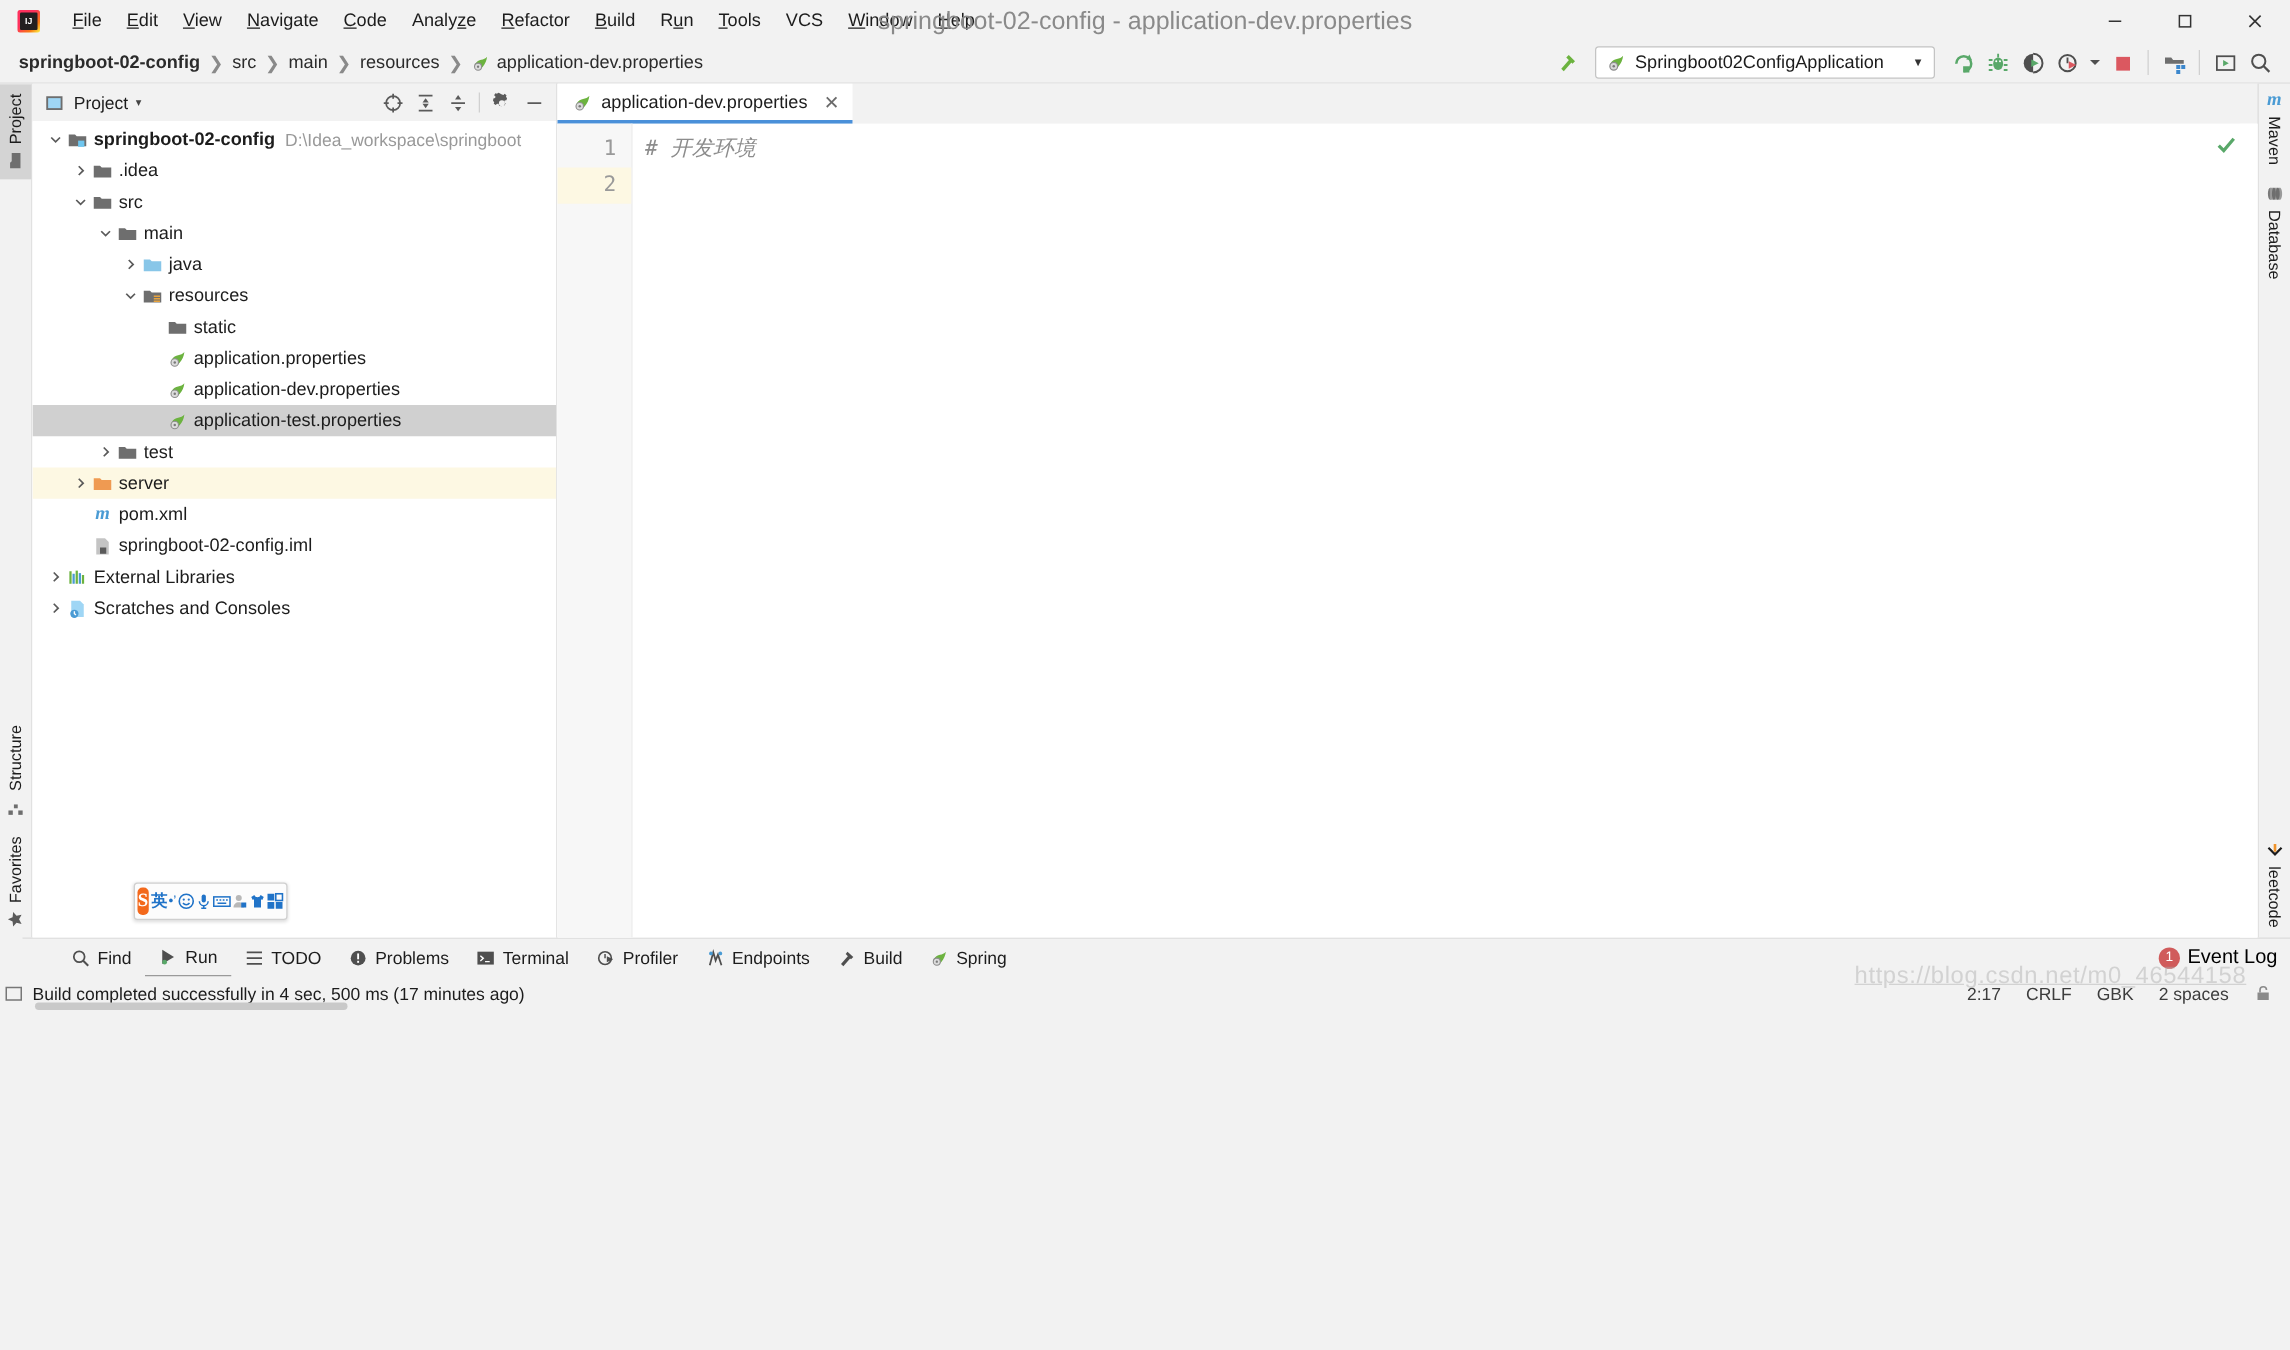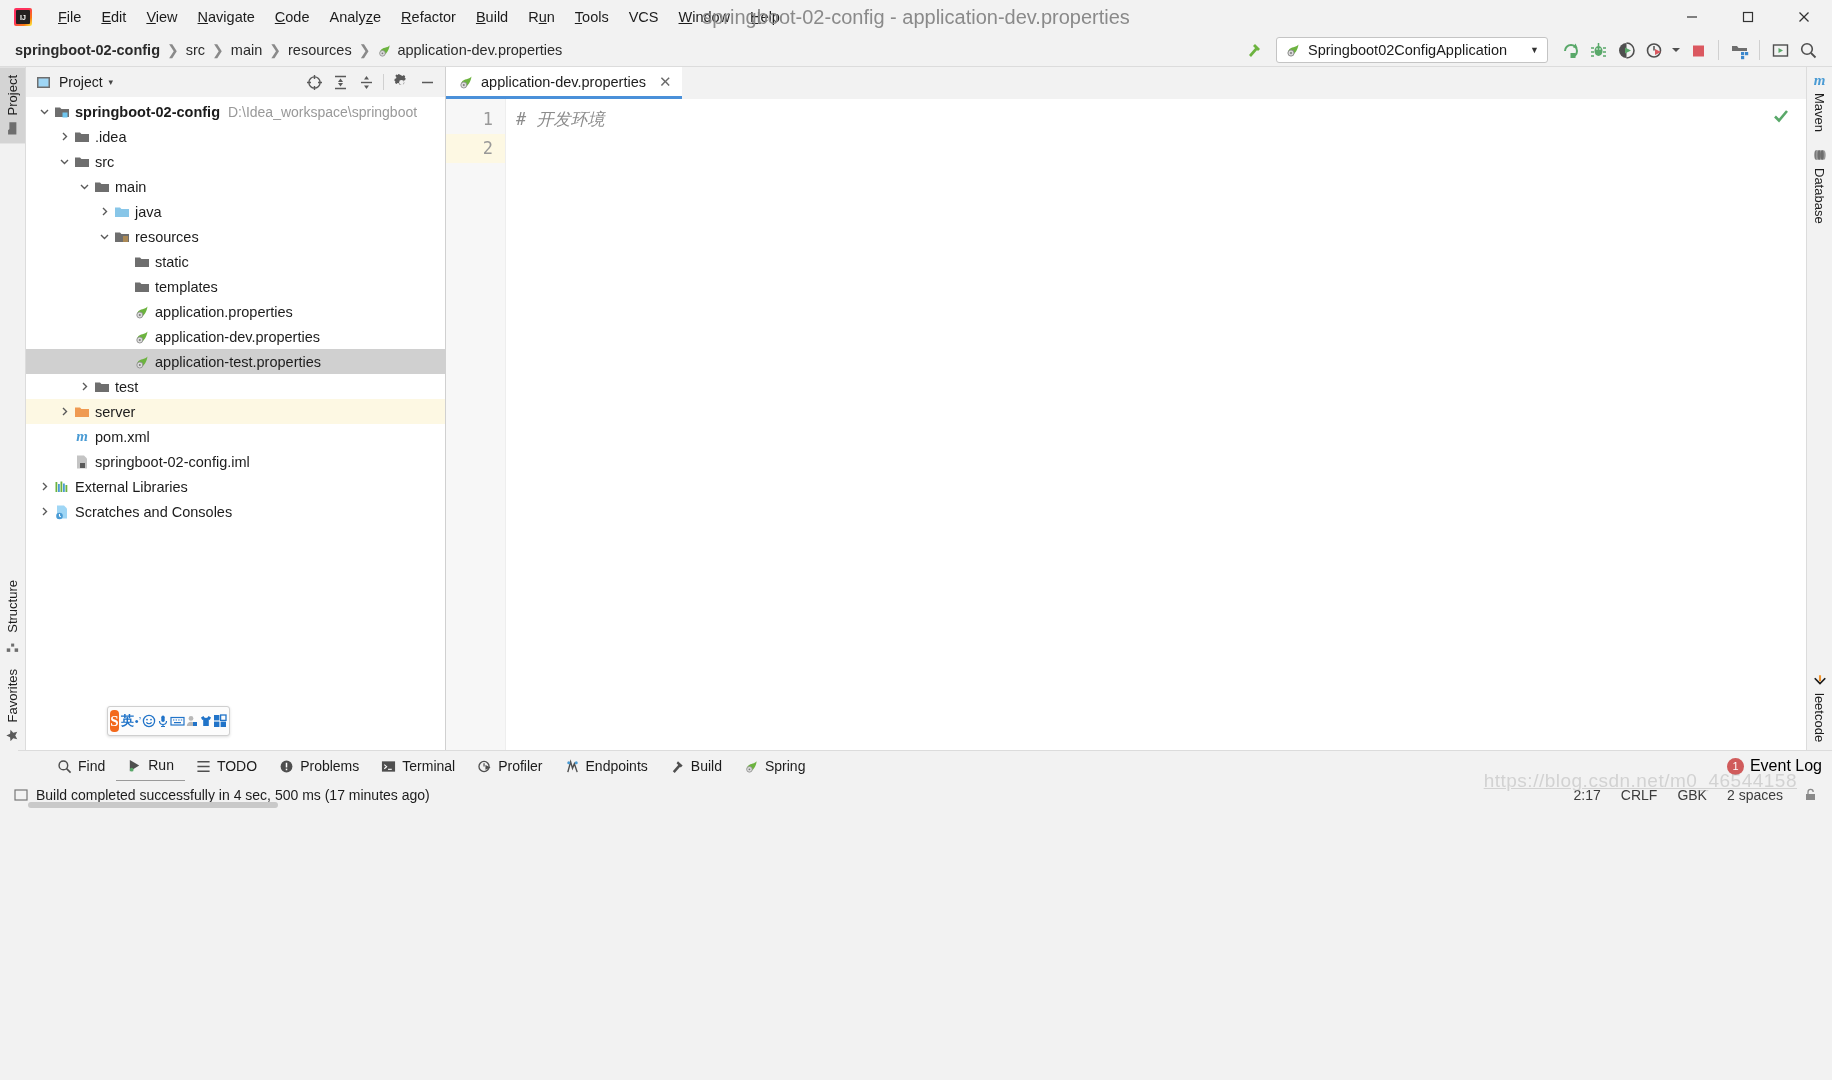--- a/index.html
+++ b/index.html
@@ -174,21 +174,21 @@
     padding: 5px 11px; height:31px; box-sizing:border-box;
   }
   .btab.active { border-bottom: 2px solid #9a9a9a; }
   .bt-right { margin-left:auto; display:flex; align-items:center; gap:6px; padding-right: 10px; }
   .event-badge {
     width:17px; height:17px; border-radius:50%; background:#d05b5b; color:#fff;
     font-size:11px; display:flex; align-items:center; justify-content:center;
   }
   .statusbar {
     height: 27px; background:#f2f2f2; display:flex; align-items:center;
-    font-size: 14px; color:#1c1c1c; padding-left: 14px; flex:0 0 27px;
+    font-size: 14px; color:#1c1c1c; padding-left: 4px; flex:0 0 27px;
     position:relative;
   }
   .sb-left { display:flex; align-items:center; gap:8px; }
   .sb-right { margin-left:auto; display:flex; align-items:center; gap:20px; padding-right: 14px; color:#3c3c3c; }
   .watermark {
     position:absolute; right: 35px; bottom: 16px; font-size: 19px;
     color: rgba(170,170,170,.45); pointer-events:none; letter-spacing:.5px;
     font-family:"Liberation Sans", sans-serif;
     text-decoration:underline;
   }
@@ -539,30 +539,20 @@
                 <path d="M1 3.5h5L7.4 5H15v8H1z" fill="#6e6e6e"></path>
               </svg>
             </span>
             <span class="">static</span>
           </div>
           <div class="trow">
             <span style="width:90px;flex:0 0 90px"></span>
             <span class="arrow"></span>
             <span class="ticon">
               <svg width="16" height="16" viewBox="0 0 16 16">
-                <path d="M1 3.5h5L7.4 5H15v8H1z" fill="#6e6e6e"></path>
-              </svg>
-            </span>
-            <span class="">templates</span>
-          </div>
-          <div class="trow">
-            <span style="width:90px;flex:0 0 90px"></span>
-            <span class="arrow"></span>
-            <span class="ticon">
-              <svg width="16" height="16" viewBox="0 0 16 16">
                 <path d="M13.5 2.5C11 6 6 4 3.5 8.5c-1 1.8-.2 3.6 1 4.2 1.5.8 3.6.3 5.2-1.5 2.3-2.6 3.4-5.6 3.8-8.7z" fill="#6cb33f"></path>
                 <circle cx="5.8" cy="11" r="3" fill="#dcdcdc" stroke="#8d8d8d" stroke-width=".9"></circle>
                 <circle cx="5.8" cy="11" r="1" fill="#7a7a7a"></circle>
               </svg>
             </span>
             <span class="">application.properties</span>
           </div>
           <div class="trow">
             <span style="width:90px;flex:0 0 90px"></span>
             <span class="arrow"></span>

